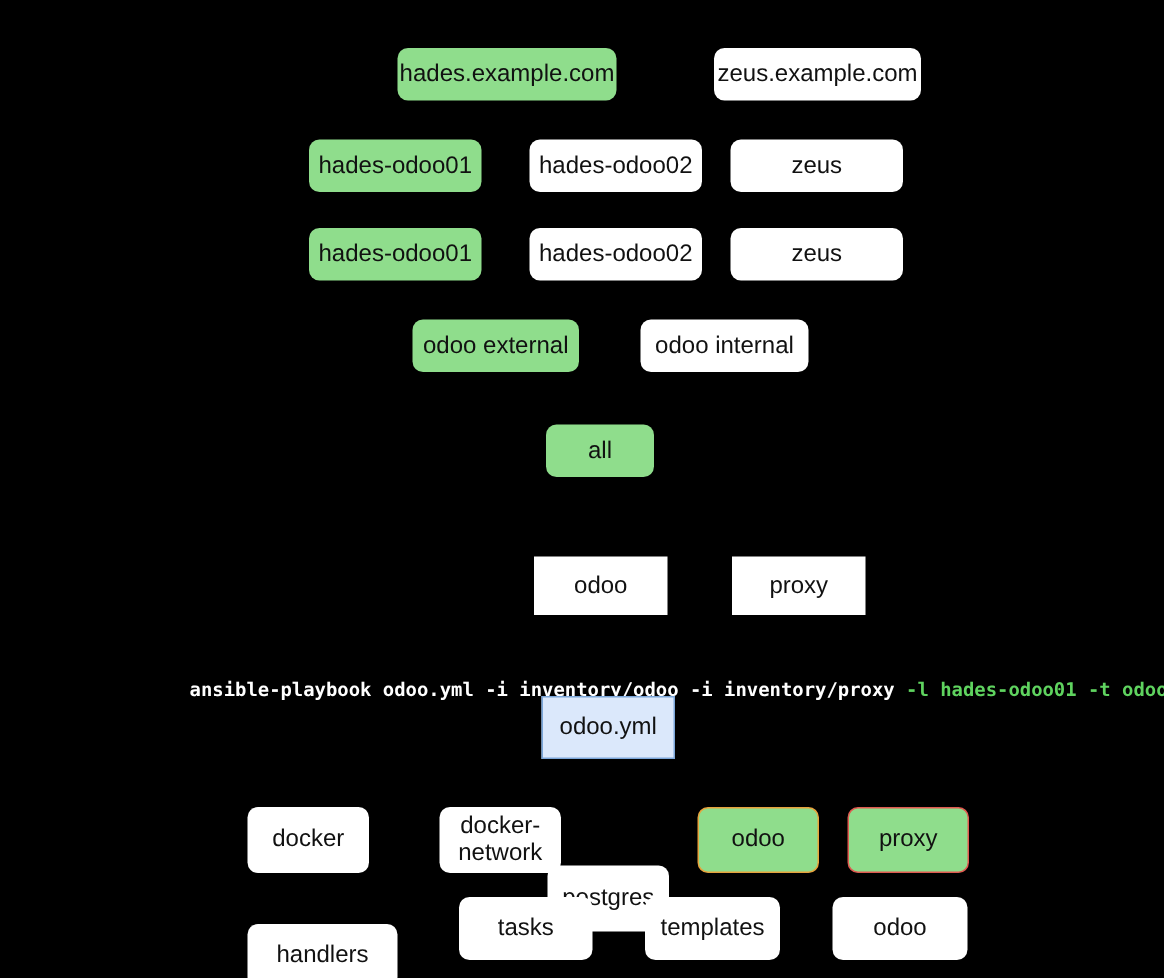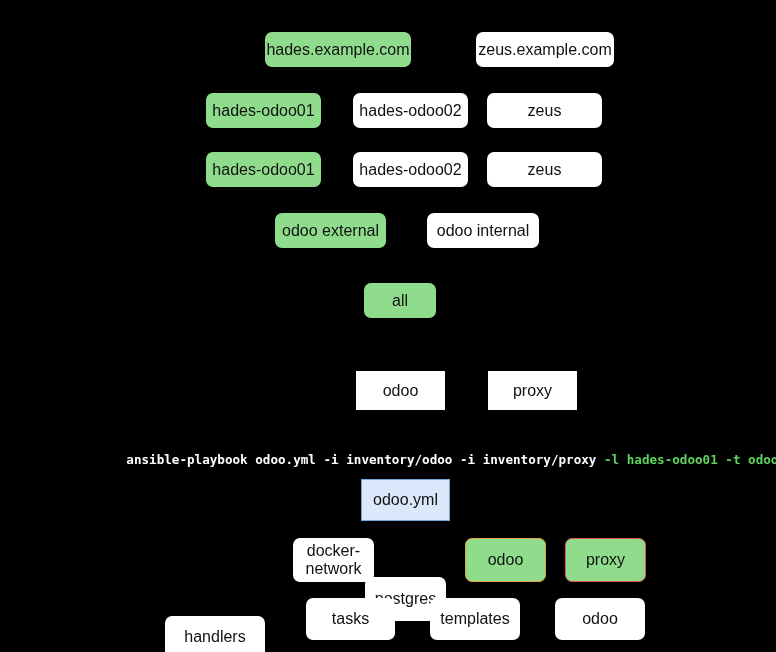--- a/index.html
+++ b/index.html
@@ -91,22 +91,23 @@
 
   <div class="node green" style="left:364px; top:283px; width:72px; height:35px;">all</div>
 
   <div class="node sq" style="left:356px; top:371px; width:89px; height:39px;">odoo</div>
   <div class="node sq" style="left:488px; top:371px; width:89px; height:39px;">proxy</div>
 
   <div class="cmdline">
     <span>ansible-playbook odoo.yml -i inventory/odoo -i inventory/proxy </span><span class="g">-l hades-odoo01 -t odoo,proxy</span>
   </div>
 
-  <div class="node bluefile" style="left:361px; top:479px; width:89px; height:42px;">odoo.yml</div>
+  <div class="node bluefile" style="left:361px; top:464px; width:89px; height:42px;">odoo.yml</div>
 
+  <div class="node" style="left:165px; top:538px; width:81px; height:44px;">docker</div>
   <div class="node" style="left:265px; top:538px; width:81px; height:44px;margin-left:28px;">docker-
 network</div>
   <div class="node" style="left:365px; top:538px; width:81px; height:44px;margin-top:39px;">postgres</div>
   <div class="node green ob-orange" style="left:465px; top:538px; width:81px; height:44px;">odoo</div>
   <div class="node green ob-red" style="left:565px; top:538px; width:81px; height:44px;">proxy</div>
 
   <div class="node" style="left:165px; top:616px; width:100px; height:42px;">handlers</div>
   <div class="node" style="left:306px; top:598px; width:89px; height:42px;">tasks</div>
   <div class="node" style="left:430px; top:598px; width:90px; height:42px;">templates</div>
   <div class="node" style="left:555px; top:598px; width:90px; height:42px;">odoo</div>

